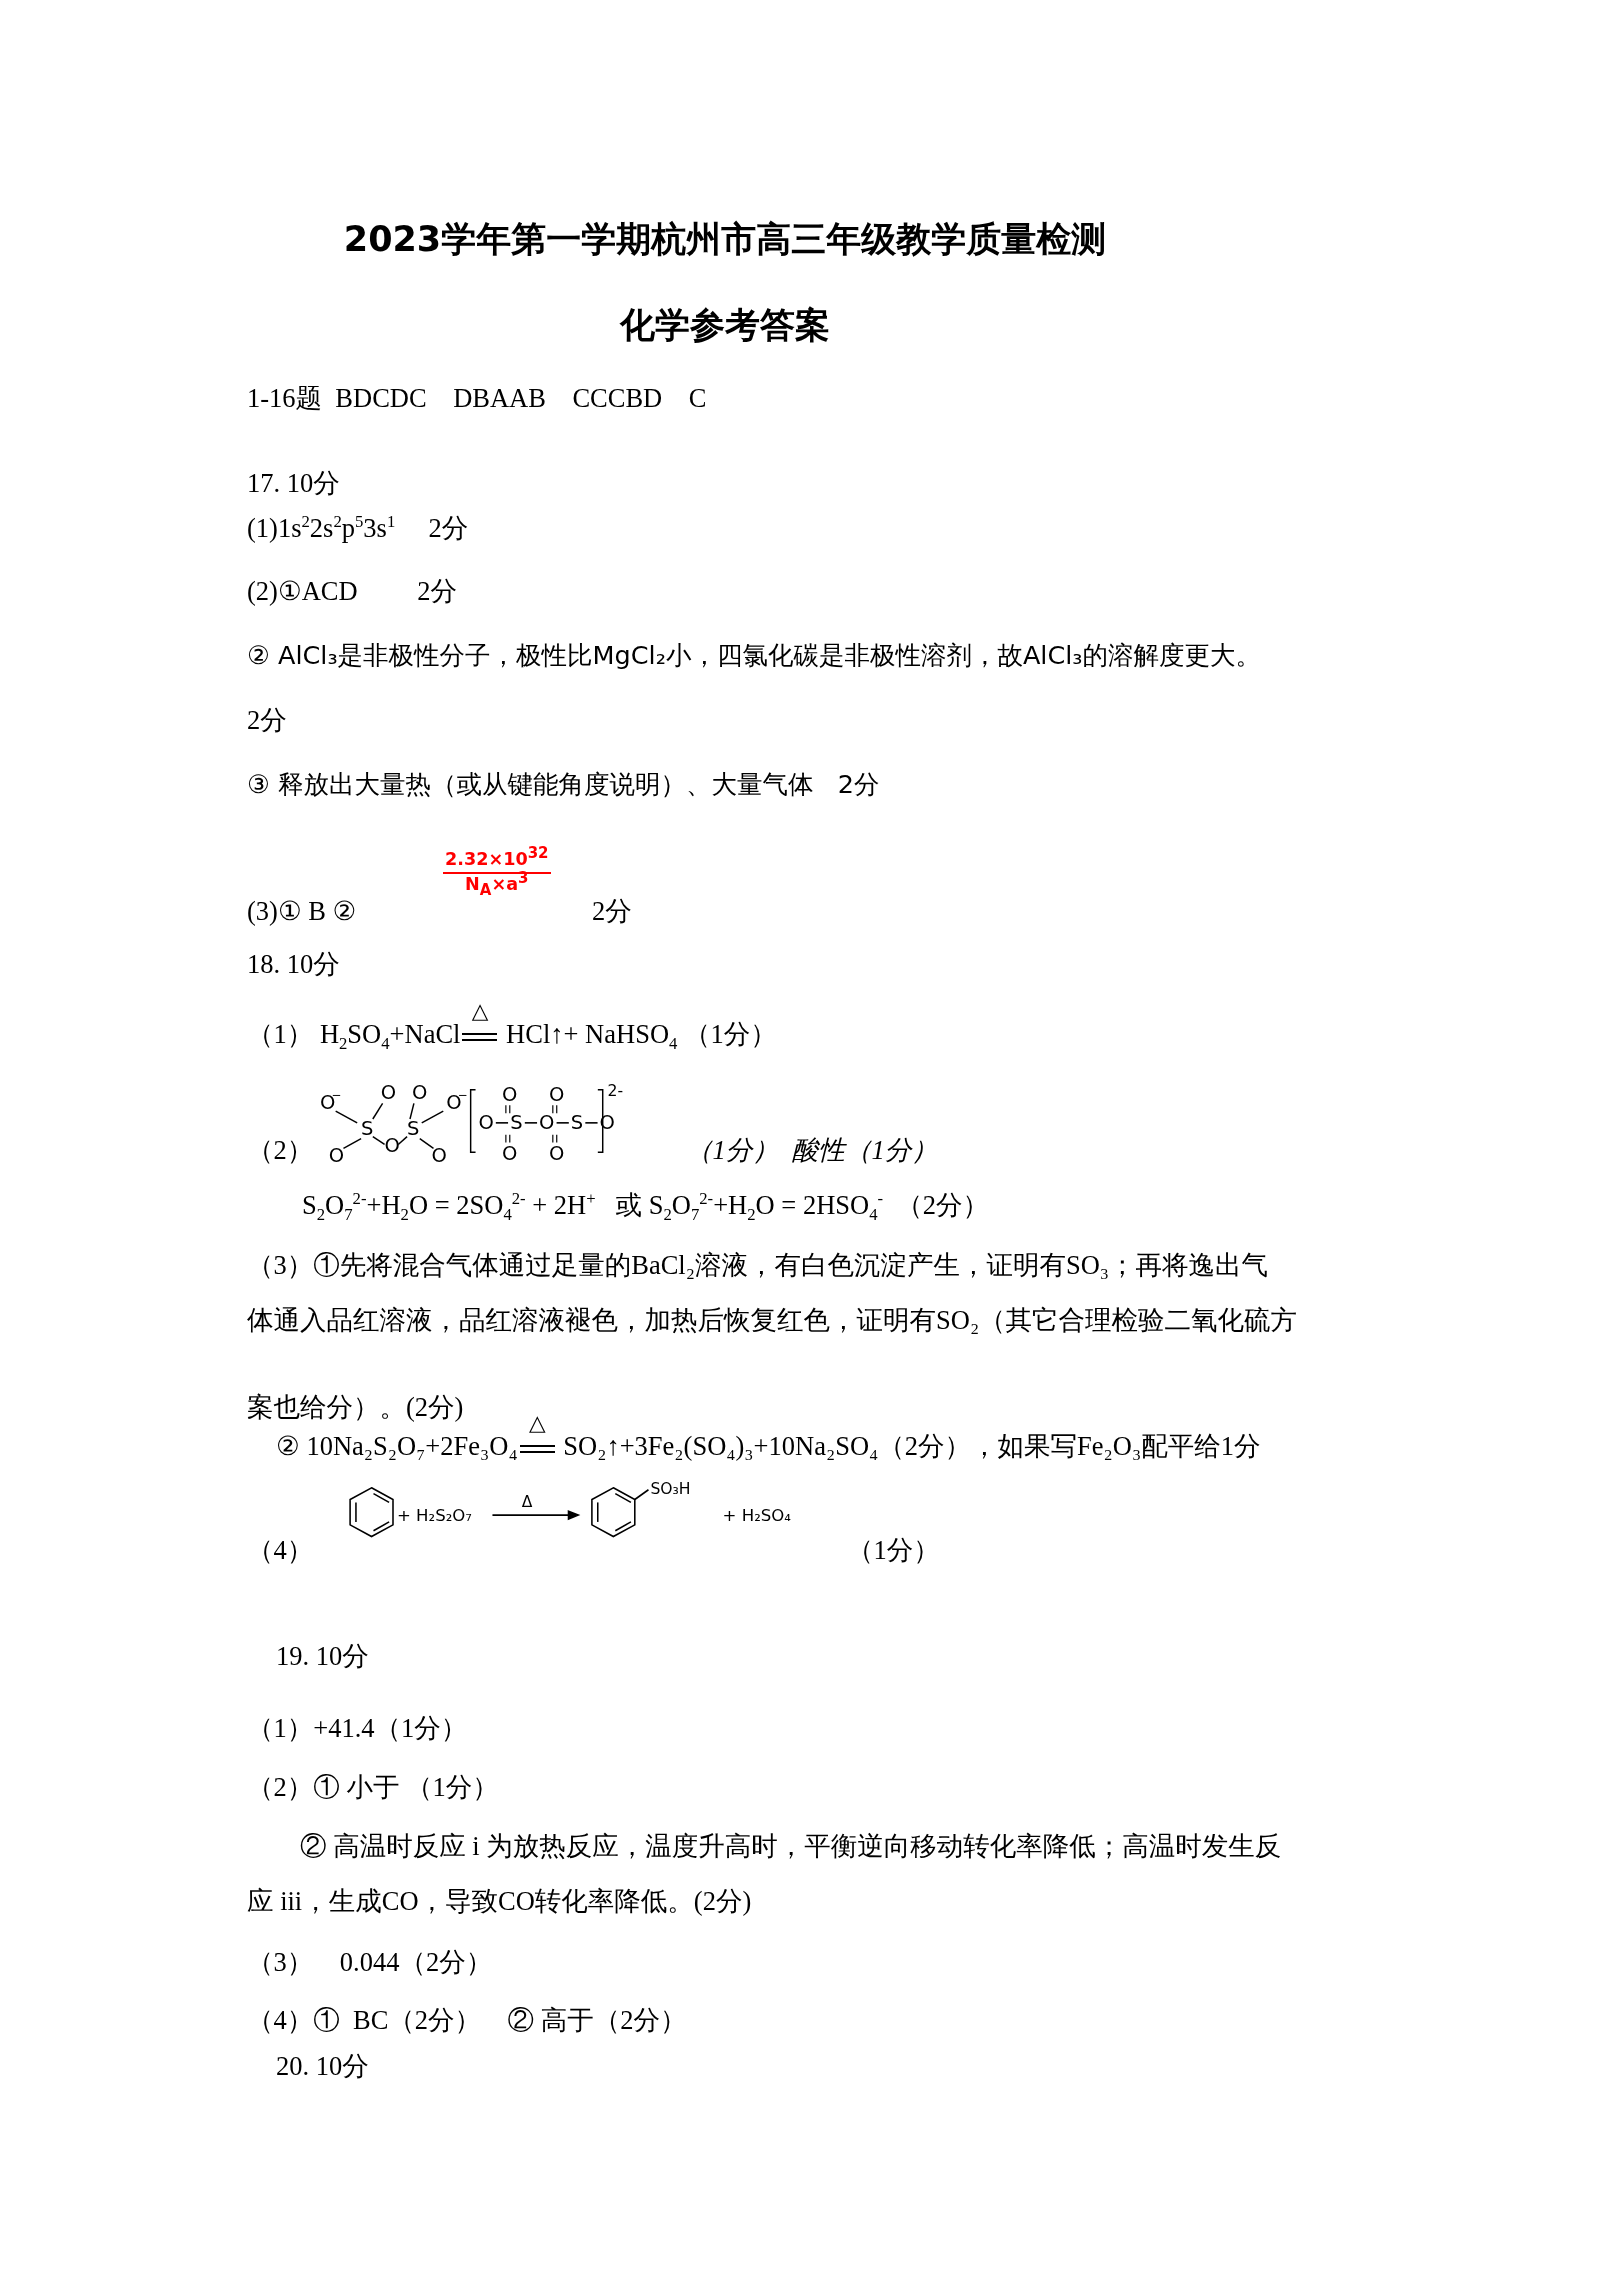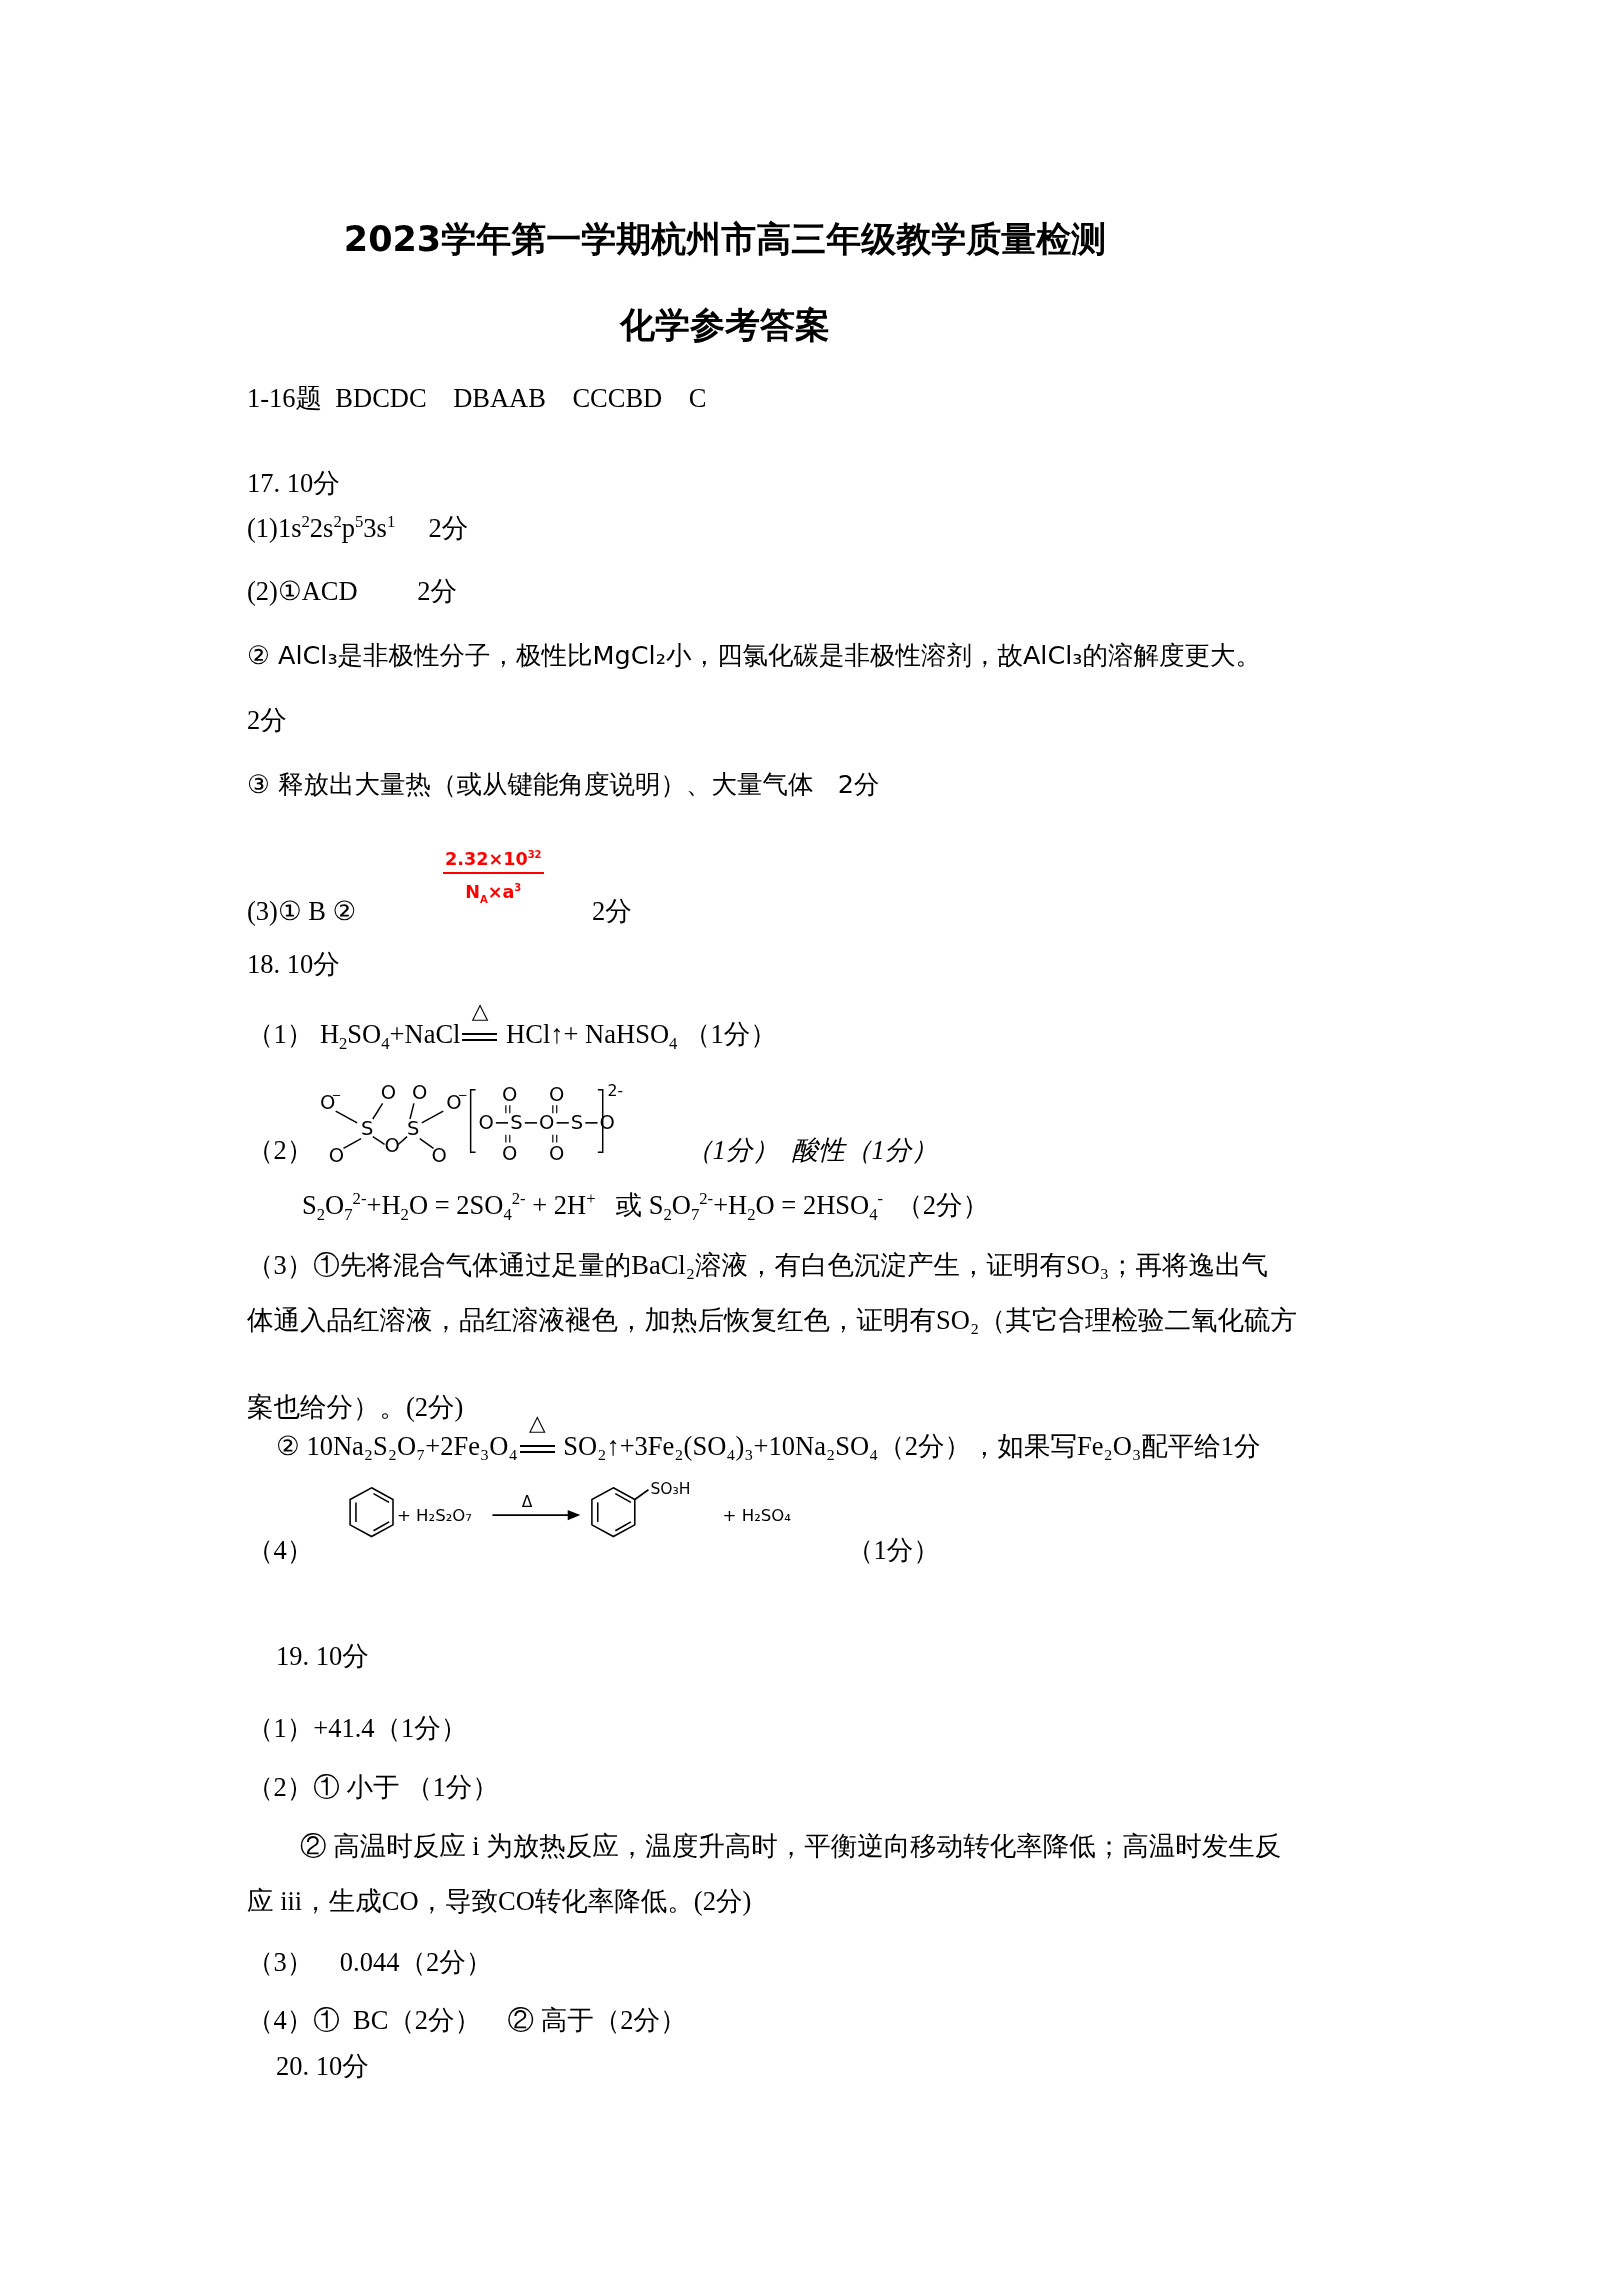--- a/index.html
+++ b/index.html
@@ -5,22 +5,22 @@
   html, body { margin: 0; padding: 0; background: #ffffff; }
   body { width: 1621px; height: 2293px; position: relative; overflow: hidden;
          font-family: "Liberation Serif", "DejaVu Serif", serif; color: #000; }
   .line { position: absolute; left: 247px; font-size: 26.5px; line-height: 35px; white-space: nowrap; }
   .title { position: absolute; left: 0; width: 1450px; text-align: center; font-weight: bold;
            font-family: "DejaVu Sans", "Liberation Sans", sans-serif; font-size: 35px; }
   sub, sup { font-size: 16.7px; line-height: 0; }
   .red-frac { position: absolute; color: #ff0000; font-family: "DejaVu Sans", "Liberation Sans", sans-serif;
               font-weight: bold; font-size: 17.6px; text-align: center; }
   .red-frac .num { display: block; border-bottom: 2.9px solid #ff0000; padding: 0 2px 2.9px 2px; }
-  .red-frac .den { display: block; padding-top: 8px; }
-  .red-frac sup, .red-frac sub { font-size: 10px; }
+  .red-frac .den { display: block; padding-top: 0; }
+  .red-frac sup, .red-frac sub { font-size: 15px; }
   .eq-cond { position: relative; display: inline-block; }
   .eq-cond .tri { position: absolute; left: 50%; transform: translateX(-50%); top: -23.5px; font-size: 21.6px; }
   .dbl { display: inline-block; width: 35px; border-top: 2px solid #000; border-bottom: 2px solid #000; height: 3.9px; vertical-align: middle; margin: 0 2px; }
   svg text { font-family: "DejaVu Sans", "Liberation Sans", sans-serif; }
 </style>
 </head>
 <body>
 
 <div class="title" style="top:216px;">2023学年第一学期杭州市高三年级教学质量检测</div>
 <div class="title" style="top:302px;">化学参考答案</div>

